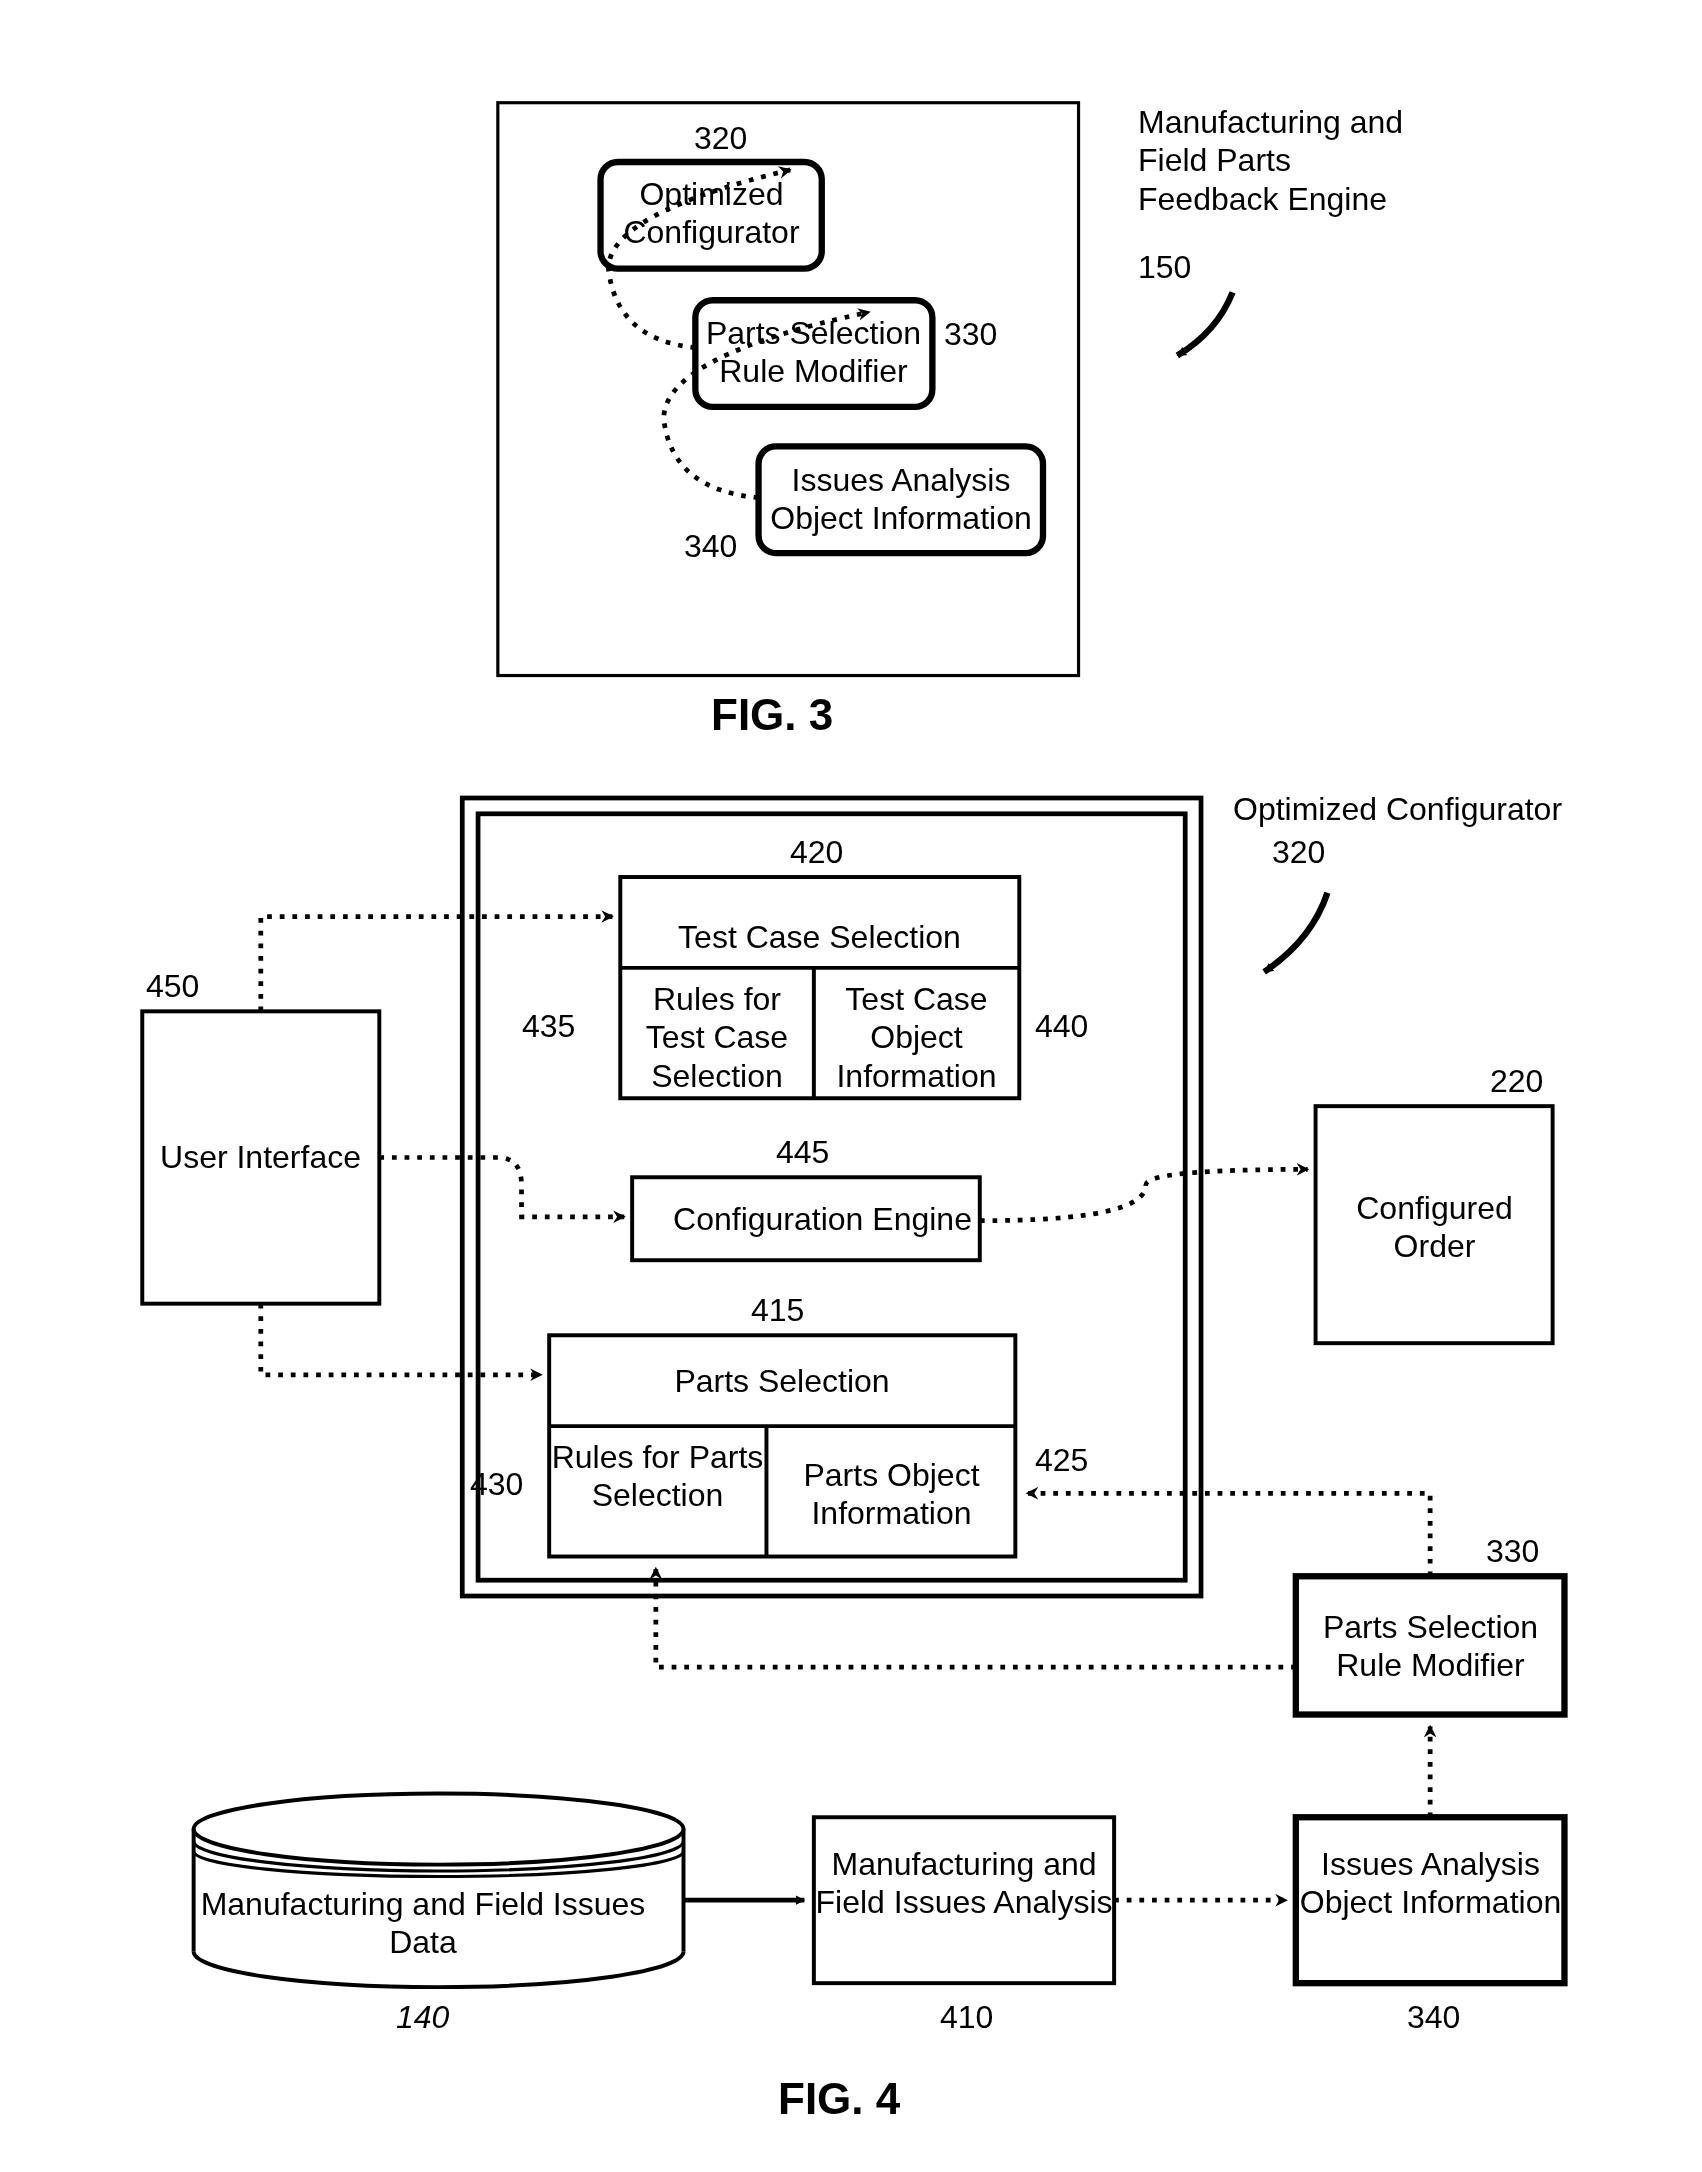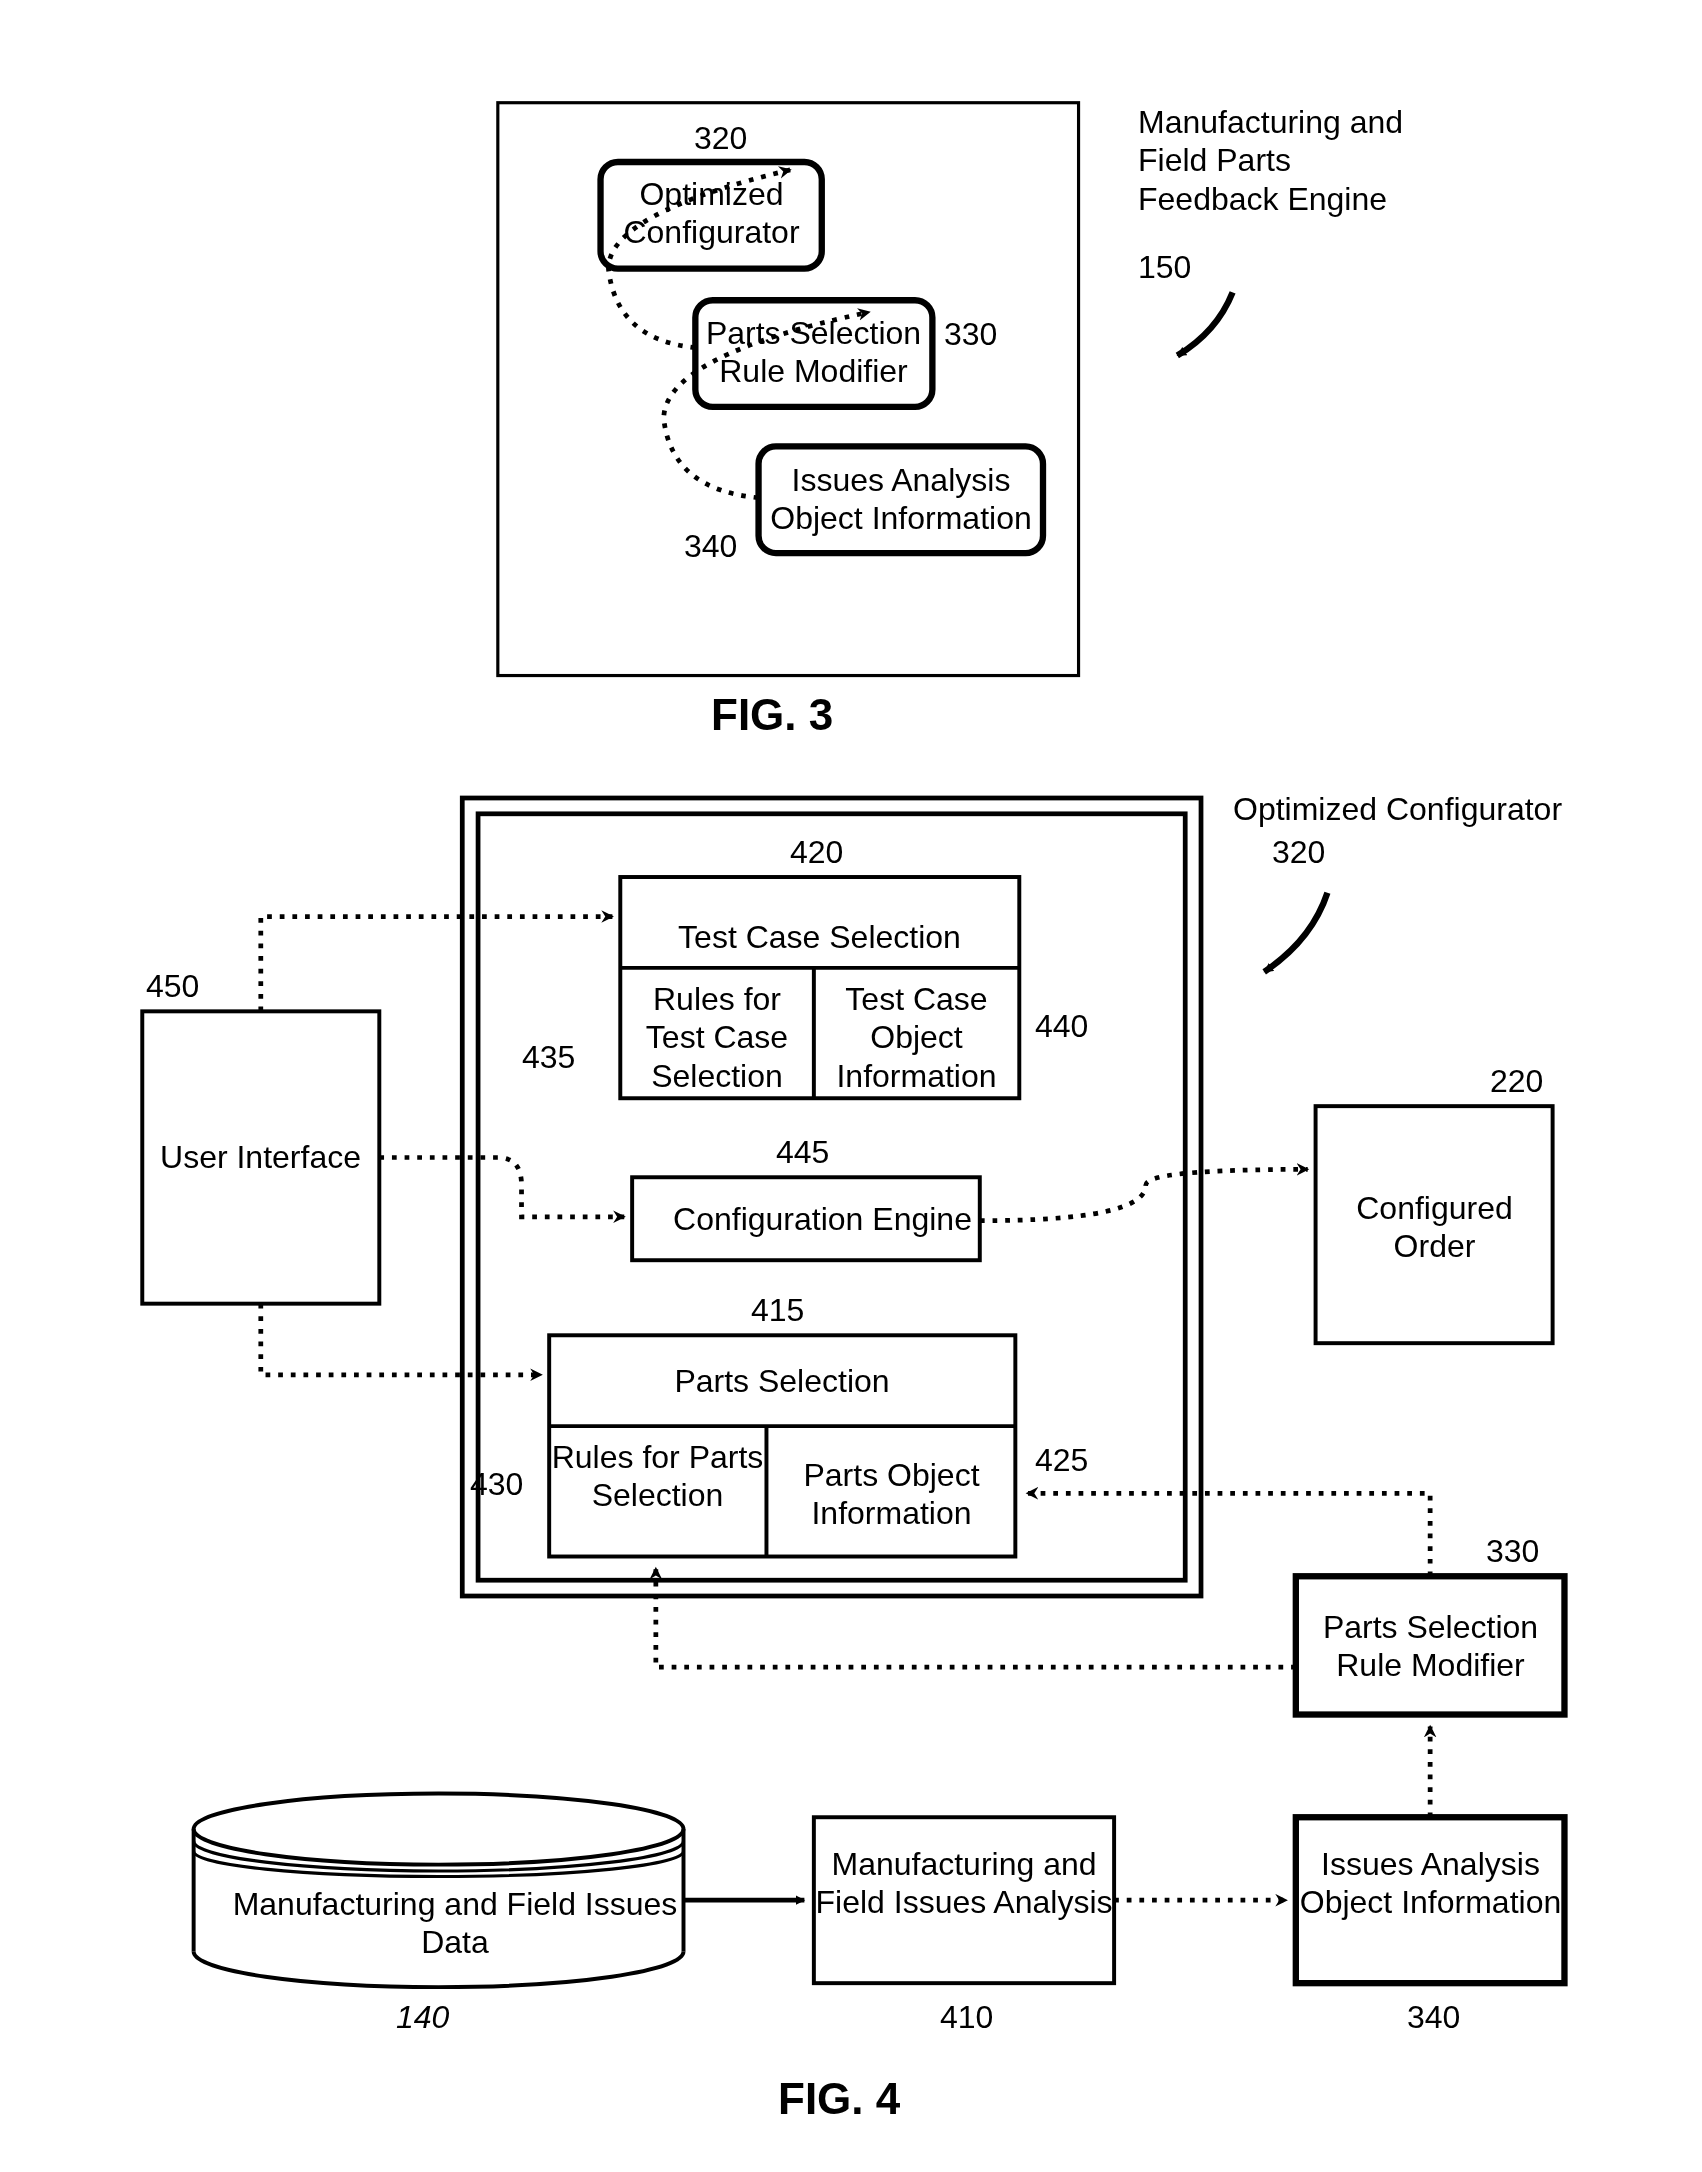--- a/index.html
+++ b/index.html
@@ -123,21 +123,21 @@
 
 <div class="label" style="left:1233px; top:790px; width:332px; text-align:left;">Optimized Configurator</div>
 <div class="num" style="left:1272px; top:834px;">320</div>
 
 <div class="num" style="left:146px; top:968px;">450</div>
 <div class="label" style="left:142px; top:1138px; width:237px;">User Interface</div>
 
 <div class="num" style="left:790px; top:834px;">420</div>
 <div class="label" style="left:620px; top:903px; width:399px;margin-top:15px;">Test Case Selection</div>
 
-<div class="num" style="left:522px; top:1008px;margin-top:31px;">435</div>
+<div class="num" style="left:522px; top:1008px;">435</div>
 <div class="label" style="left:620px; top:980px; width:194px;">Rules for Test Case Selection</div>
 
 <div class="num" style="left:1035px; top:1008px;">440</div>
 <div class="label" style="left:814px; top:980px; width:205px;">Test Case Object Information</div>
 
 <div class="num" style="left:776px; top:1134px;text-align:center;">445</div>
 <div class="label" style="left:632px; top:1200px; width:381px;">Configuration Engine</div>
 
 <div class="num" style="left:751px; top:1292px;">415</div>
 <div class="label" style="left:549px; top:1362px; width:466px;">Parts Selection</div>
@@ -154,16 +154,16 @@
 <div class="num" style="left:1486px; top:1533px;">330</div>
 <div class="label" style="left:1296px; top:1608px; width:269px;">Parts Selection Rule Modifier</div>
 
 <div class="num" style="left:1407px; top:1999px;">340</div>
 <div class="label" style="left:1296px; top:1845px; width:269px;">Issues Analysis Object Information</div>
 
 <div class="num" style="left:940px; top:1999px;">410</div>
 <div class="label" style="left:814px; top:1845px; width:300px;">Manufacturing and Field Issues Analysis</div>
 
 <div class="num" style="left:396px; top:1999px;font-style:italic;">140</div>
-<div class="label" style="left:210px; top:1885px; width:490px;">Manufacturing and Field Issues Data</div>
+<div class="label" style="left:178px; top:1885px; width:490px;">Manufacturing and Field Issues Data</div>
 
 <div class="fig-title" style="left:778px; top:2074px;">FIG. 4</div>
 
 
 </body></html>

